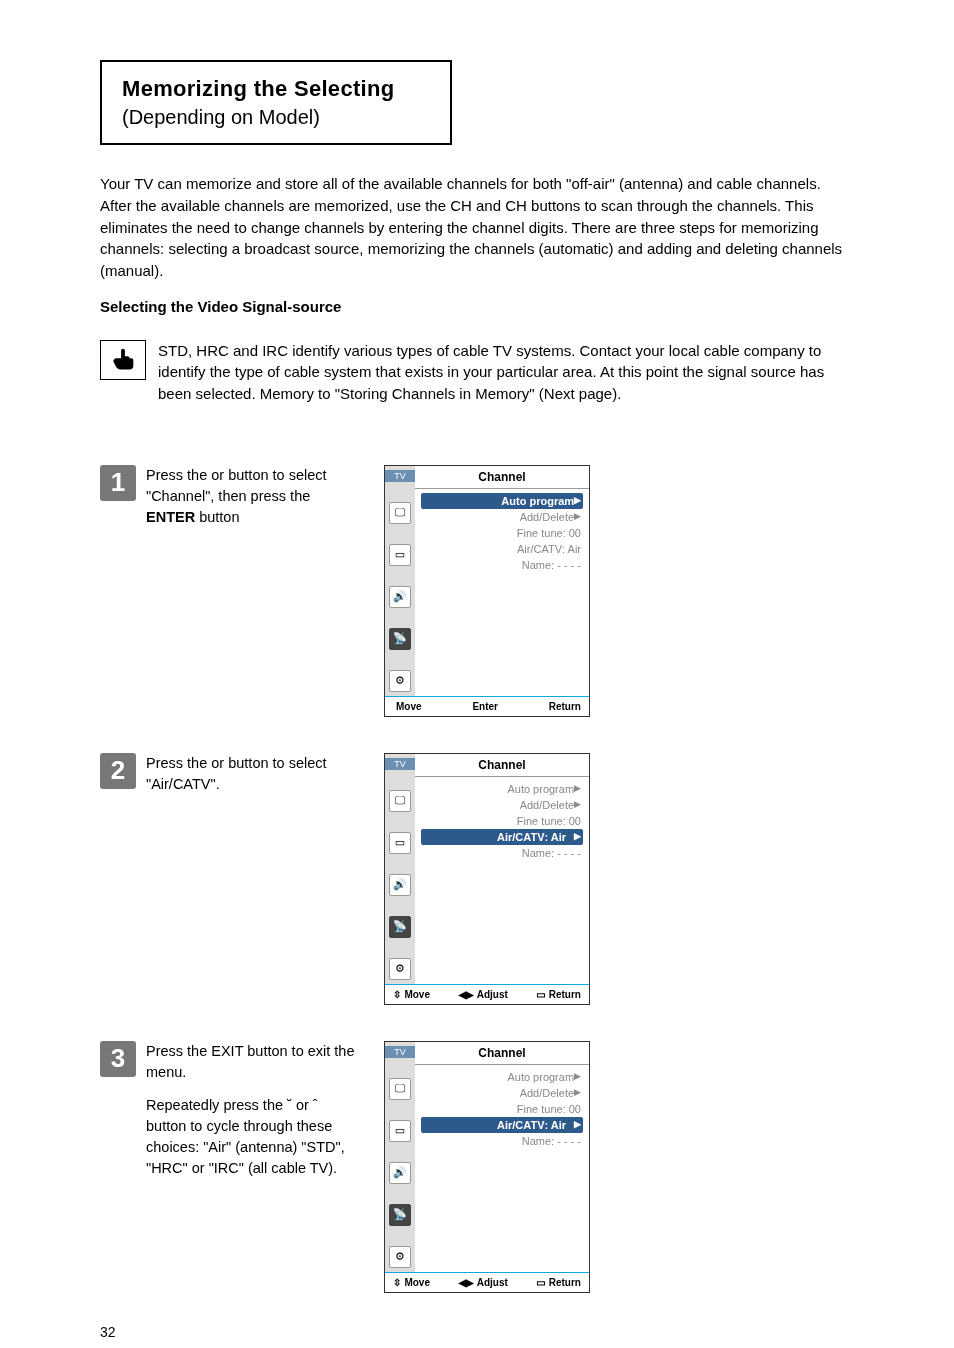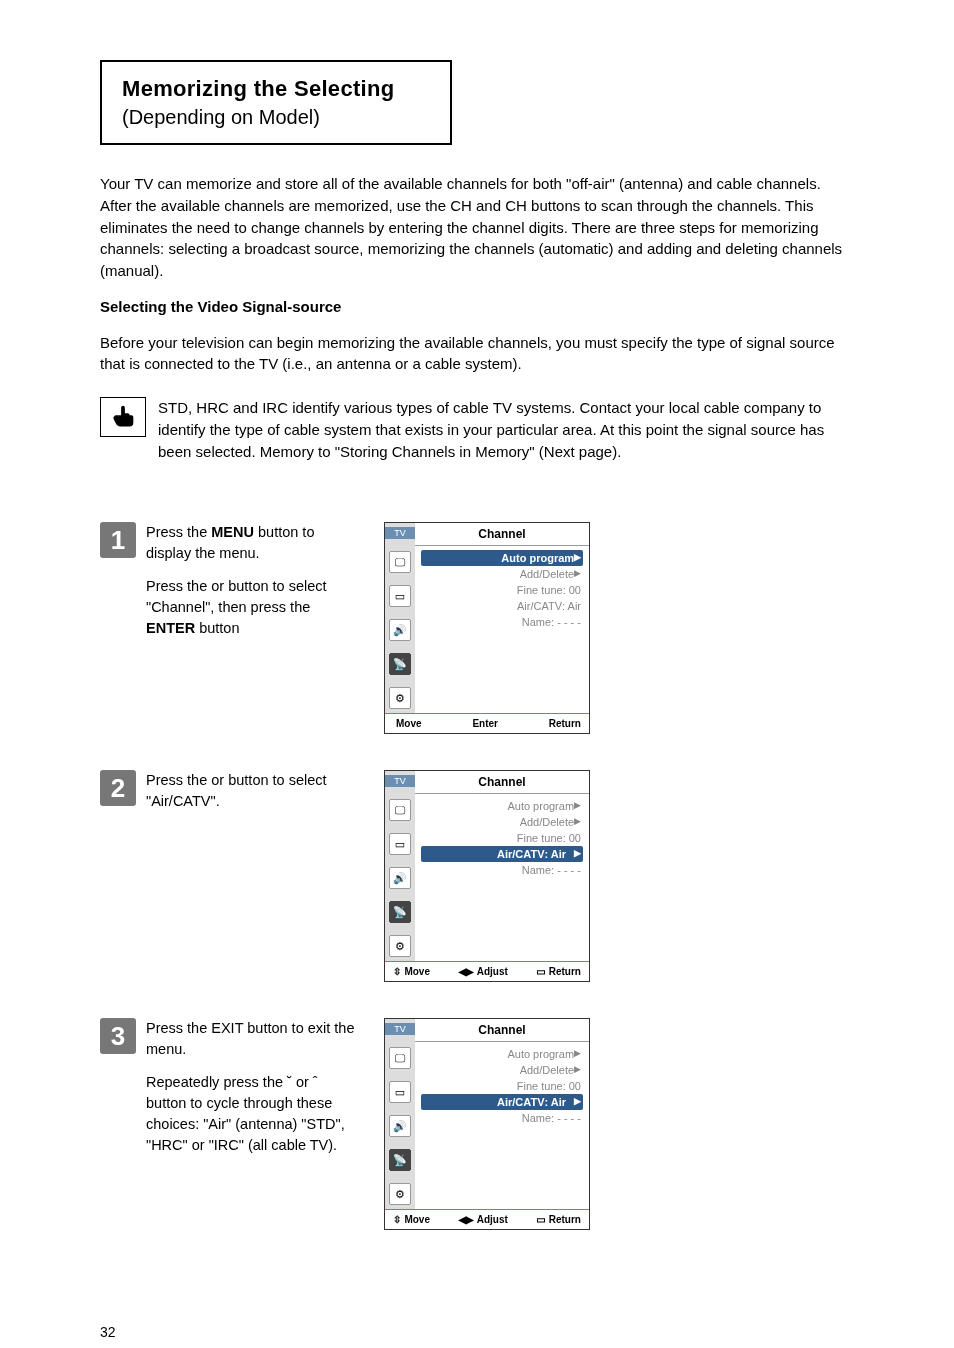--- a/index.html
+++ b/index.html
@@ -46,21 +46,21 @@
   .osd {
     width: 206px;
     border: 1.5px solid #333;
     background: #fff;
     flex-shrink: 0;
   }
   .osd-main { display: flex; }
   .osd-left {
     width: 30px; background: #ddd; display: flex; flex-direction: column; align-items: center;
     padding: 4px 0;
-    gap: 12px;
+    gap: 20px;
   }
   .osd-left .tv-label {
     font-size: 9px; color: #fff; background: #6b8fb0; padding: 1px 4px; width: 100%; text-align: center;
   }
   .osd-left .ico {
     width: 22px; height: 22px; background: #fff; border: 1px solid #999; border-radius: 2px;
     display: flex; align-items: center; justify-content: center;
   }
   .osd-left .ico.dark { background: #444; border-color: #444; }
   .osd-left .ico span { font-size: 11px; }
@@ -105,40 +105,38 @@
 
 <div class="title-box">
   <div class="main">Memorizing the Selecting</div>
   <div class="sub">(Depending on Model)</div>
 </div>
 
 
 <div class="intro-block">
   <p>Your TV can memorize and store all of the available channels for both "off-air" (antenna) and cable channels. After the available channels are memorized, use the CH     and CH      buttons to scan through the channels. This eliminates the need to change channels by entering the channel digits. There are three steps for memorizing channels: selecting a broadcast source, memorizing the channels (automatic) and adding and deleting channels (manual).</p>
   <p style="font-weight:bold">Selecting the Video Signal-source</p>
-  <p>Before your television can begin memorizing the available channels, you must specify the type of signal source that is connected to the TV (i.e., an antenna or a cable system).</p>
 </div>
 
 
 <div class="note-row">
   <div class="hand-icon-box">
     <svg viewBox="0 0 32 32">
       <path d="M8 14 L14 14 L14 6 Q14 4 16 4 Q18 4 18 6 L18 12 L21 12 Q23 12 23 14 L25 14 Q27 14 27 16 L27 22 Q27 26 23 26 L13 26 Q10 26 8 22 L6 18 Q5 16 7 15 Z" fill="#000"></path>
     </svg>
   </div>
   <div class="note-text">STD, HRC and IRC identify various types of cable TV systems. Contact your local cable company to identify the type of cable system that exists in your particular area. At this point the signal source has been selected. Memory to "Storing Channels in Memory" (Next page).</div>
 </div>
 
 
 <div id="steps">
     <div class="step">
       <div class="step-num">1</div>
       <div class="step-body">
         <div class="step-text">
-          <p>Press the <b>MENU</b> button to display the menu.</p>
           <p>Press the     or     button to select "Channel", then press the <b>ENTER</b> button</p>
         </div>
         <div class="osd">
     <div class="osd-main">
 
     <div class="osd-left">
       <div class="tv-label">TV</div>
       <div class="ico">
                 <span>🖵</span>
               </div>

